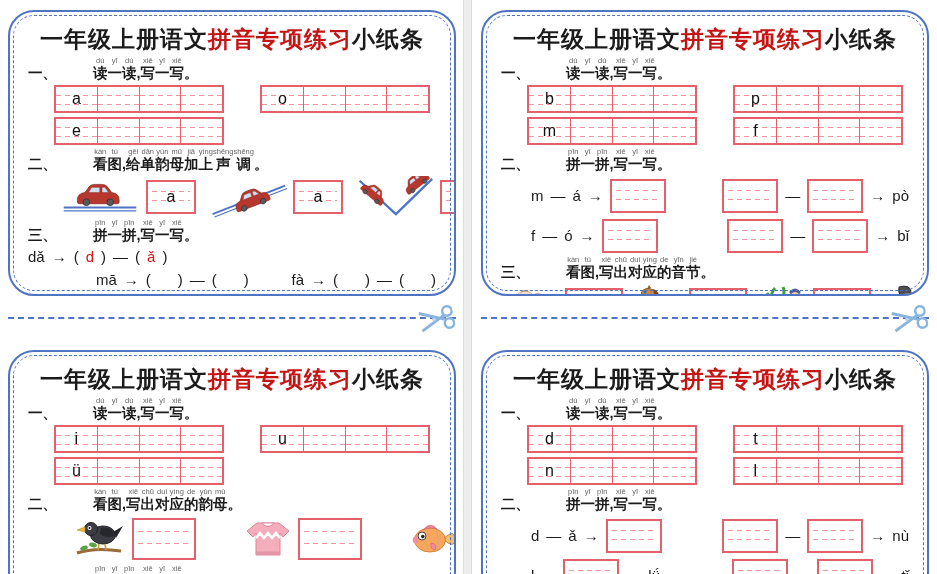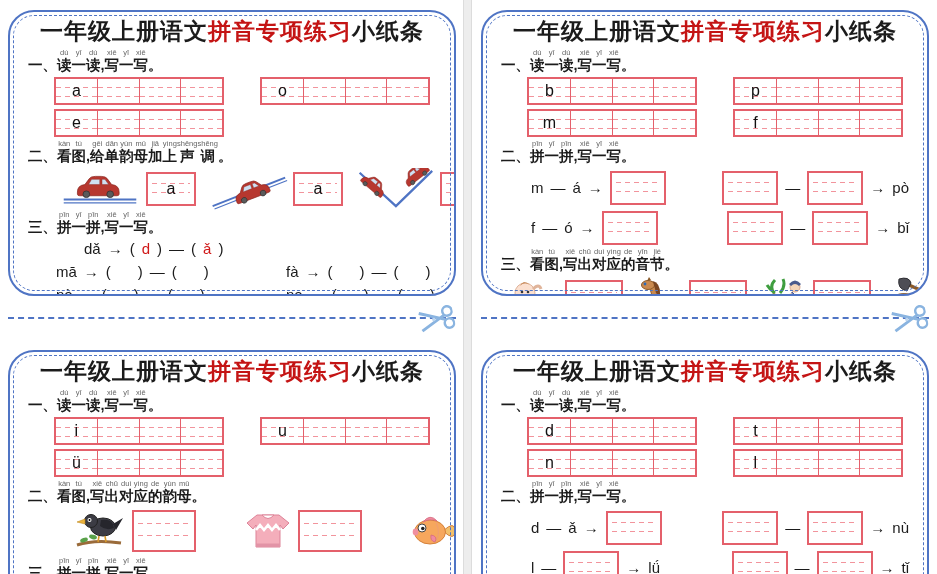--- a/index.html
+++ b/index.html
@@ -20,38 +20,38 @@
   .page-divider{
     position:absolute;left:463px;top:0;width:9px;height:574px;
     background:#ededed;border-left:1px solid #dcdcdc;border-right:1px solid #dcdcdc;
   }
   .page-col{position:absolute;top:0;width:464px;height:574px;}
   .page-col.left{left:0;}
   .page-col.right{left:473px;}
   .card{
     position:relative;margin:10px 8px 0 8px;width:448px;background:#fff;
     border:2px solid var(--blue);border-radius:26px;overflow:hidden;
-    padding:5px 18px 4px 18px;
+    padding:13px 18px 4px 18px;
   }
   .card::before{
     content:"";position:absolute;inset:3px;border:1.6px dashed var(--blue);
     border-radius:21px;pointer-events:none;
   }
   .card.top{height:286px;}
   .card.bottom{height:278px;}
   .card-title{
     text-align:center;font-size:23px;font-weight:bold;letter-spacing:1px;
     line-height:30px;height:32px;font-family:"Liberation Serif","DejaVu Serif",serif;
   }
   .card-title .red{color:var(--title-red);}
   .sec-head{
     display:flex;align-items:flex-end;height:24px;margin-top:1px;font-weight:600;
   }
   .sec-prefix{font-size:14.5px;line-height:17px;}
-  .ruby-row{display:inline-flex;align-items:flex-end;}
+  .ruby-row{display:inline-flex;align-items:flex-end;margin-left:36px;}
   .ru{display:inline-flex;flex-direction:column;align-items:center;}
   .rt{font-size:7.5px;line-height:8px;height:8px;color:var(--ruby);font-weight:normal;white-space:pre;}
   .rb{font-size:14.5px;line-height:17px;}
   .grid-row{display:flex;gap:36px;margin:3px 0 4px 26px;}
   .pin-grid{
     display:flex;width:170px;height:28px;border:2px solid var(--red-border);background:#fff;
   }
   .pg-cell{
     flex:1;position:relative;border-left:1.4px solid var(--red-border);
     background-image:
@@ -76,21 +76,21 @@
   }
   .tone-row{display:flex;align-items:center;gap:9px;margin:3px 0 2px 30px;}
   .tone-item{display:flex;align-items:center;gap:4px;}
   .tone-img{width:84px;height:42px;flex:none;}
   .tone-box{width:50px;height:34px;font-size:16px;}
   .pin-row{display:flex;align-items:center;gap:7px;font-size:15px;line-height:20px;}
   .tk{white-space:pre;}
   .tk-red{color:#d01818;}
   .tk-blank{display:inline-block;width:13px;}
   .wbox{width:56px;height:34px;}
-  .row2col{display:flex;margin-left:28px;}
+  .row2col{display:flex;margin-left:68px;}
   .row2col .colL{width:230px;display:flex;}
   .rows-gap > *{margin-top:3px;}
   .mix2col{display:flex;align-items:center;margin-left:30px;margin-top:6px;}
   .mix2col .colL{width:218px;display:flex;}
   .pics-row{display:flex;align-items:center;gap:12px;margin:4px 0 0 10px;}
   .pic-item{display:flex;align-items:center;gap:6px;}
   .pic-img{width:48px;height:44px;flex:none;}
   .pic-box{width:58px;height:38px;}
   .pic-box.big{width:64px;height:42px;}
   .cut-zone{position:relative;height:44px;}
@@ -393,21 +393,21 @@
             <span class="rt">xiě</span>
             <span class="rb">写</span>
           </span>
           <span class="ru">
             <span class="rt"> </span>
             <span class="rb">。</span>
           </span>
         </span>
     </div>
     <div class="rows-gap">
-      <div class="pin-row" style="margin-left:56px">
+      <div class="pin-row" style="">
           <span class="tk">dǎ</span>
           <span class="tk">→</span>
           <span class="tk">(</span>
           <span class="tk tk-red">d</span>
           <span class="tk">)</span>
           <span class="tk">—</span>
           <span class="tk">(</span>
           <span class="tk tk-red">ǎ</span>
           <span class="tk">)</span>
         </div>

